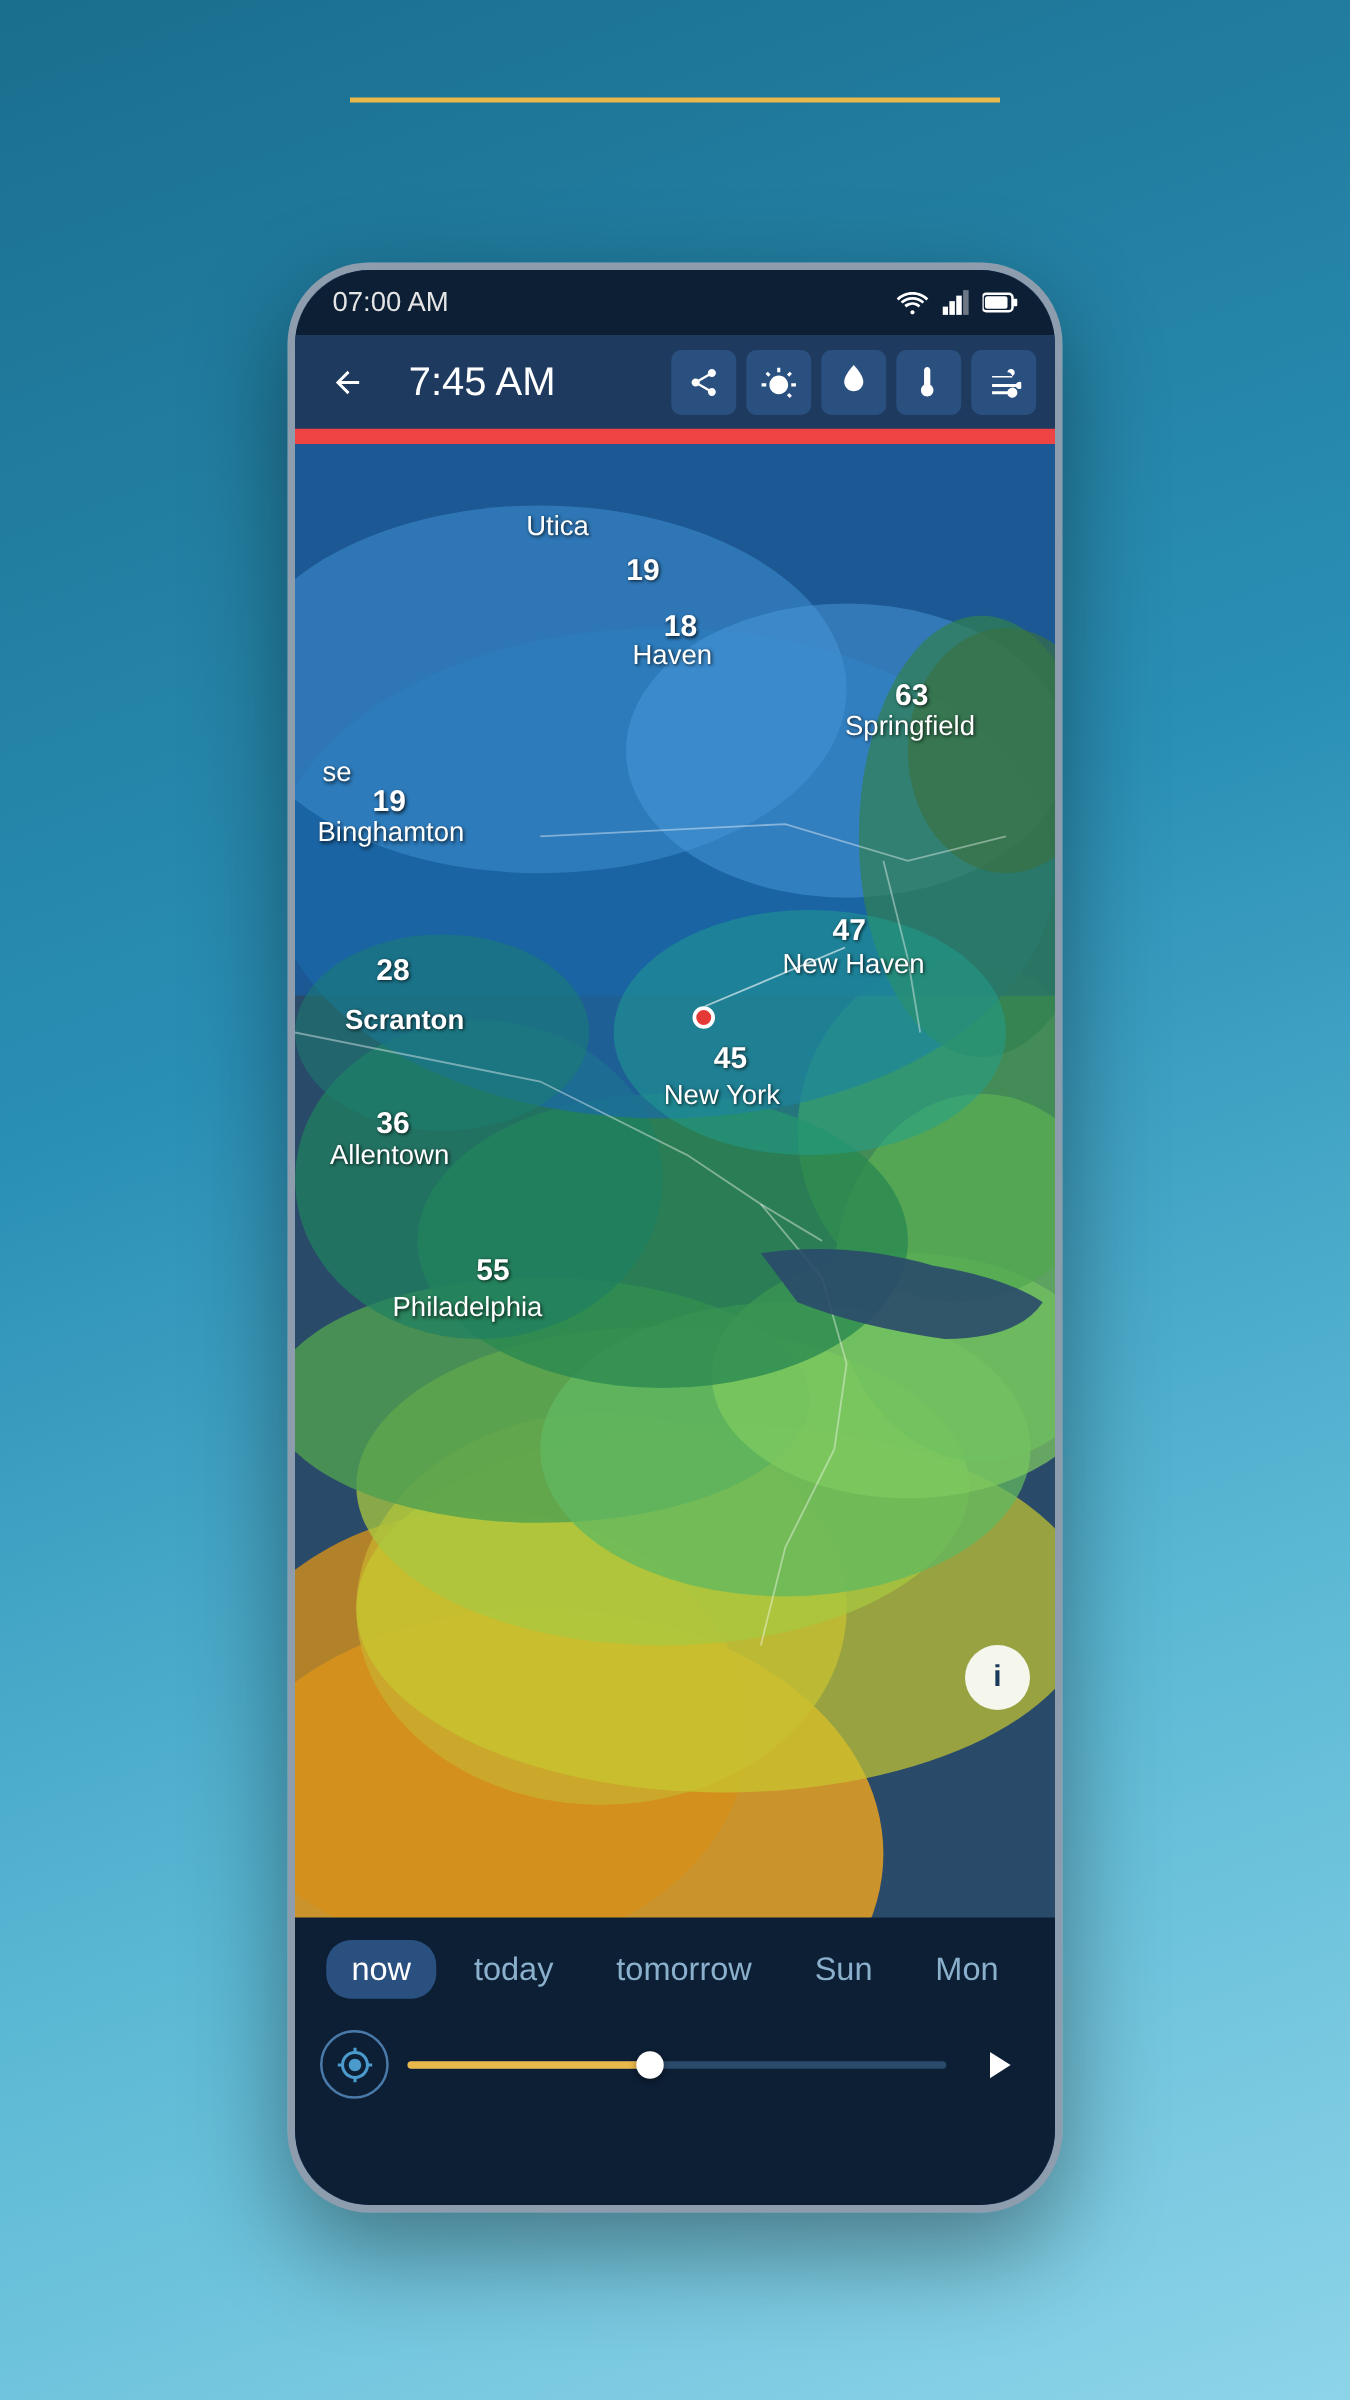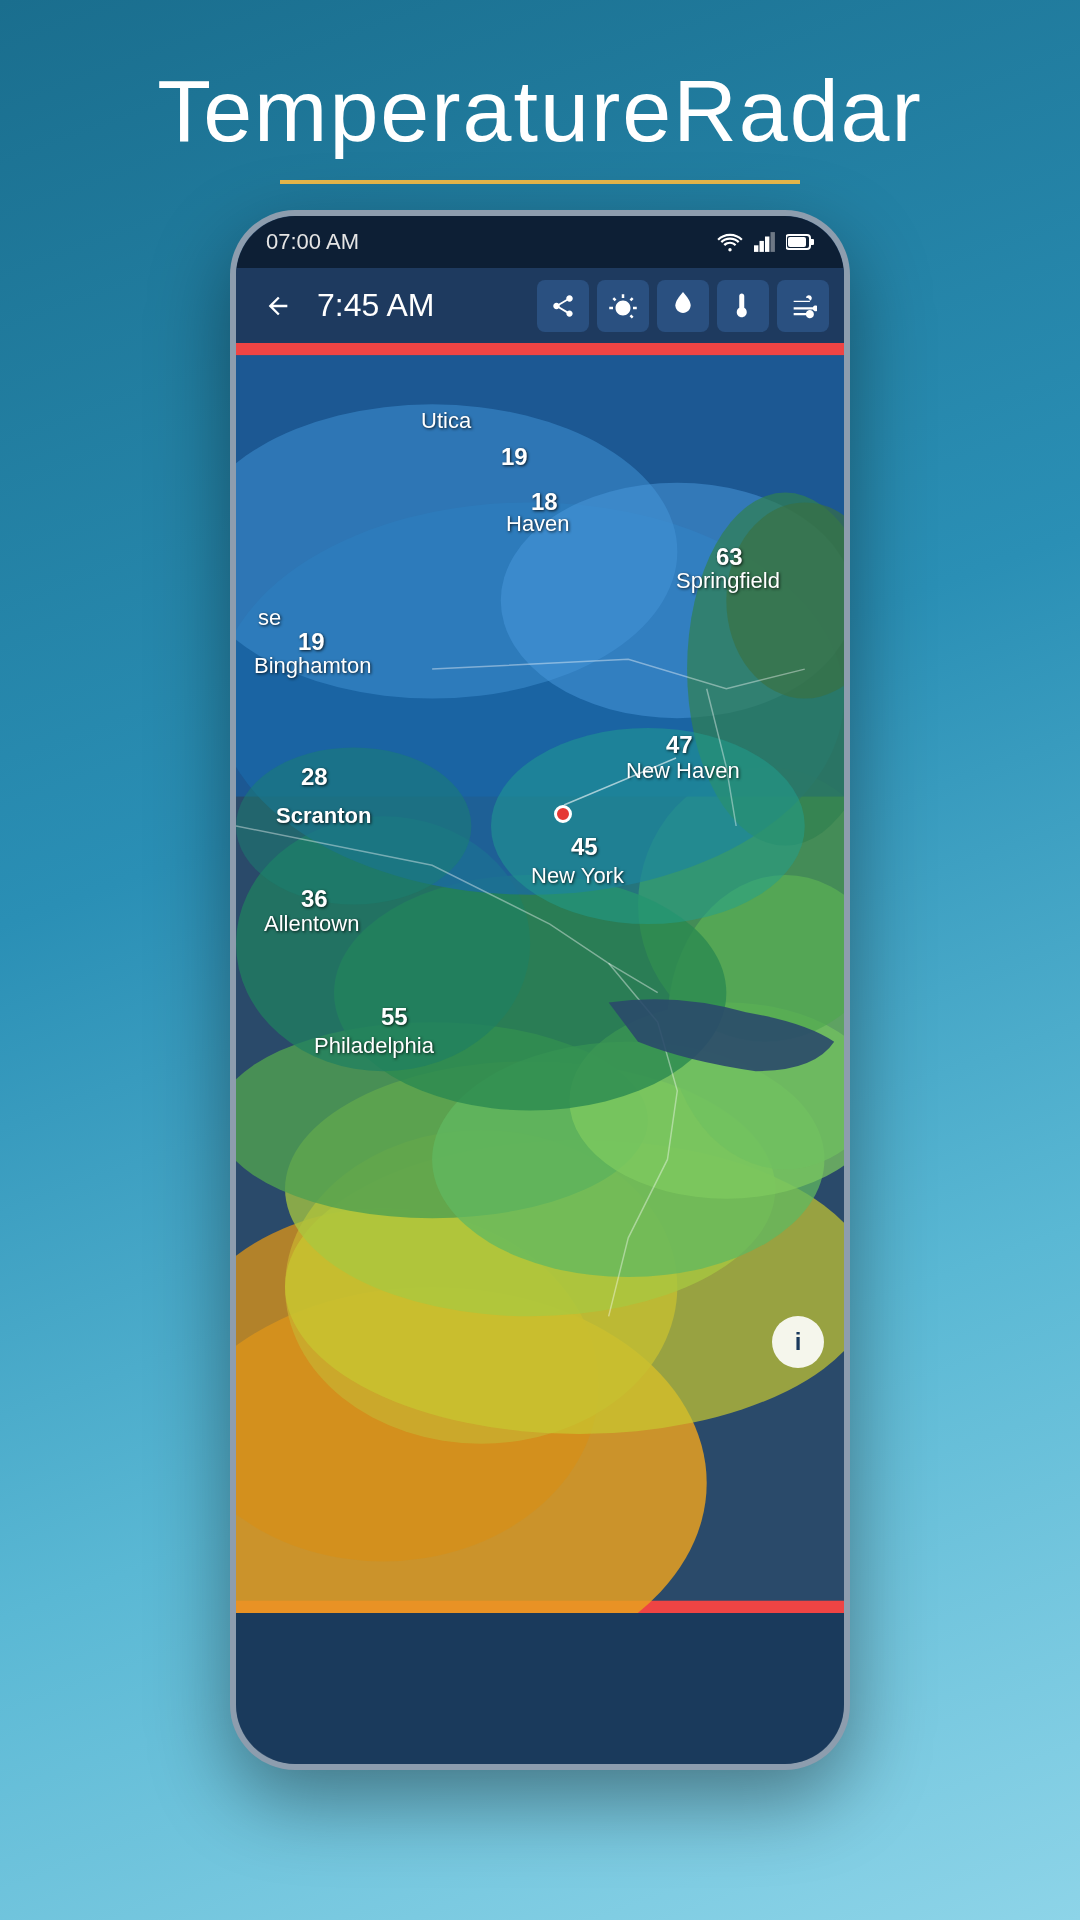--- a/index.html
+++ b/index.html
@@ -110,21 +110,21 @@
       fill: white;
     }
 
     
     .app-header {
       background: #1e3a5f;
       height: 75px;
       display: flex;
       align-items: center;
       padding: 0 15px;
-      gap: 12px;
+      gap: 22px;
     }
 
     .header-btn {
       width: 54px;
       height: 54px;
       display: flex;
       align-items: center;
       justify-content: center;
       color: white;
       cursor: pointer;
@@ -304,21 +304,20 @@
       background: #e53935;
       border-radius: 50%;
       border: 3px solid white;
       z-index: 5;
     }
   </style>
 </head>
 <body>
 
 <div class="app-title">
-  <h1>TemperatureRadar</h1>
   <div class="title-underline"></div>
 </div>
 
 <div class="phone-frame">
   <div class="phone-screen">
 
     <div class="status-bar">
       <span class="status-time">07:00 AM</span>
       <div class="status-icons">
 
@@ -471,15 +470,44 @@
       
       <div class="map-label temp" style="left:145px;top:660px;">55</div>
       <div class="map-label city" style="left:78px;top:690px;">Philadelphia</div>
 
       
       <div class="info-btn">
         <span>i</span>
       </div>
     </div>
 
+    <div class="bottom-controls">
+
+      <div class="tab-bar">
+        <div class="tab-item active">now</div>
+        <div class="tab-item">today</div>
+        <div class="tab-item">tomorrow</div>
+        <div class="tab-item">Sun</div>
+        <div class="tab-item">Mon</div>
+      </div>
+
+      <div class="timeline-bar">
+        <div class="location-btn">
+          <svg width="30" height="30" viewBox="0 0 24 24" fill="#4a9acc">
+            <path d="M12 8c-2.21 0-4 1.79-4 4s1.79 4 4 4 4-1.79 4-4-1.79-4-4-4zm8.94 3c-.46-4.17-3.77-7.48-7.94-7.94V1h-2v2.06C6.83 3.52 3.52 6.83 3.06 11H1v2h2.06c.46 4.17 3.77 7.48 7.94 7.94V23h2v-2.06c4.17-.46 7.48-3.77 7.94-7.94H23v-2h-2.06zM12 19c-3.87 0-7-3.13-7-7s3.13-7 7-7 7 3.13 7 7-3.13 7-7 7z"></path>
+          </svg>
+        </div>
+
+        <div class="progress-track">
+          <div class="progress-fill"></div>
+          <div class="progress-thumb"></div>
+        </div>
+
+        <div class="play-btn">
+          <svg width="36" height="36" viewBox="0 0 24 24" fill="white">
+            <path d="M8 5v14l11-7z"></path>
+          </svg>
+        </div>
+      </div>
+    </div>
 
   </div>
 </div>
 
 </body></html>

